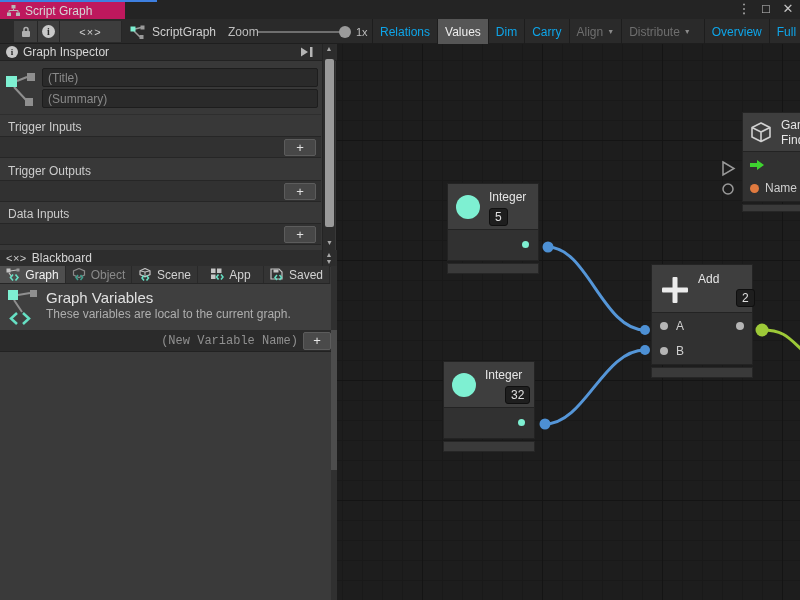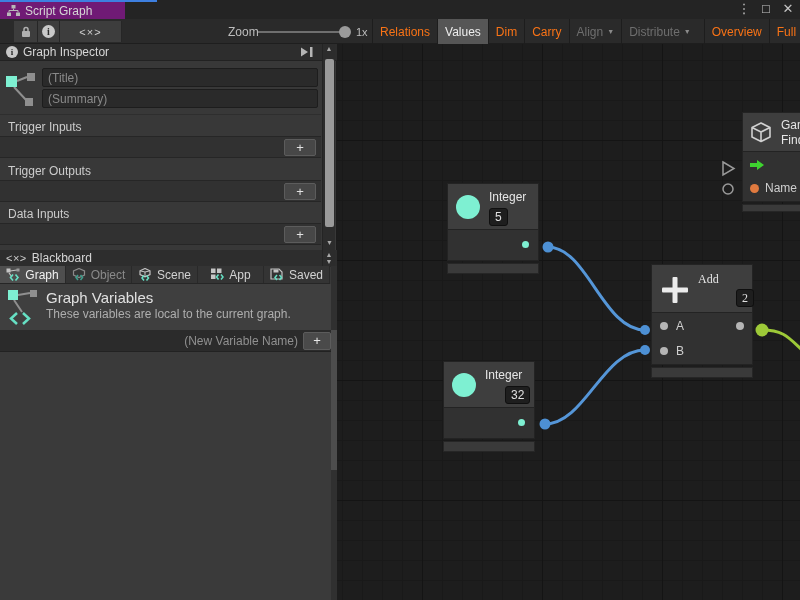--- a/index.html
+++ b/index.html
@@ -3,21 +3,21 @@
 <meta charset="utf-8">
 <style>
   * { margin:0; padding:0; box-sizing:border-box; }
   html,body { width:800px; height:600px; overflow:hidden; background:#282828;
               font-family:"Liberation Sans", sans-serif; }
   #window { position:relative; width:800px; height:600px; background:#282828; color:#cfcfcf; font-size:12px; }
 
   
   .titlebar { position:absolute; left:0; top:0; width:800px; height:19px; background:#242424; }
   .tab-accent { position:absolute; left:0; top:0; width:157px; height:2px; background:#3e7fe0; }
-  .doc-tab { position:absolute; left:0; top:2px; width:125px; height:17px; background:#701a75;
+  .doc-tab { position:absolute; left:0; top:2px; width:125px; height:17px; background:#be185d;
              display:flex; align-items:center; gap:5px; padding-left:7px; color:#d6d6d6; font-size:12px; }
   .win-controls { position:absolute; right:4px; top:1px; display:flex; gap:6px; align-items:center; color:#c4c4c4; }
   .win-controls span { display:inline-block; width:16px; text-align:center; font-size:13px; cursor:default; }
 
   
   .toolbar { position:absolute; left:0; top:19px; width:800px; height:25px; background:#2a2a2a;
              border-bottom:1px solid #1e1e1e; }
   .tb-group { position:absolute; left:14px; top:2px; height:21px; display:flex; }
   .tb-btn { height:21px; background:#3d3d3d; border-right:1px solid #262626; display:flex;
             align-items:center; justify-content:center; color:#c9c9c9; }
@@ -25,21 +25,21 @@
   .tb-btn.info { width:22px; }
   .tb-btn.angle { width:62px; font-size:11px; letter-spacing:1px; color:#cfcfcf; }
   .info-circle { width:13px; height:13px; border-radius:50%; background:#c9c9c9; color:#2a2a2a;
                  font-size:10px; font-weight:bold; text-align:center; line-height:13px; font-family:"Liberation Serif",serif; }
   .tb-name { position:absolute; left:130px; top:0; height:25px; display:flex; align-items:center; gap:7px; color:#cfcfcf; }
   .zoom-label { position:absolute; left:228px; top:0; height:25px; display:flex; align-items:center; color:#bdbdbd; }
   .zoom-track { position:absolute; left:258px; top:12px; width:88px; height:2px; background:#6f6f6f; }
   .zoom-handle { position:absolute; left:339px; top:7px; width:12px; height:12px; border-radius:50%; background:#9a9a9a; }
   .zoom-value { position:absolute; left:356px; top:0; height:25px; display:flex; align-items:center; color:#bdbdbd; font-size:11px; }
   .tb-buttons { position:absolute; left:372px; right:0; top:0; height:25px; display:flex; align-items:stretch; }
-  .tb-tbtn { display:flex; align-items:center; padding:0 7px; border-left:1px solid #1d1d1d; color:#f97316;
+  .tb-tbtn { display:flex; align-items:center; padding:0 7px; border-left:1px solid #1d1d1d; color:#0ea5e9;
              white-space:nowrap; font-size:12px; gap:4px; }
   .tb-tbtn.active { background:#565656; color:#eeeeee; }
   .tb-tbtn.disabled { color:#6e6e6e; }
   .tb-tbtn .caret { font-size:7px; color:#8a8a8a; }
   .tb-tbtn.gap { margin-left:6px; }
 
   
   .side-panel { position:absolute; left:0; top:44px; width:337px; height:556px; background:#383838;
                 border-right:1px solid #1c1c1c; }
   .sp-header { position:absolute; left:0; width:337px; height:17px; background:#2d2d2d;
@@ -70,21 +70,21 @@
   .bb-tab.active { background:#4e4e4e; color:#f0f0f0; }
   .bb-tab.disabled { color:#8a8a8a; }
   .bb-info { position:absolute; left:0; top:240px; width:337px; height:46px; background:#3f3f3f; }
   .bb-info-title { position:absolute; left:46px; top:5px; color:#e0e0e0; font-size:15px; }
   .bb-info-desc { position:absolute; left:46px; top:23px; color:#aeaeae; font-size:12px; }
   .gv-icon { position:absolute; left:8px; top:4px; }
   .newvar-row { position:absolute; left:0; top:286px; width:337px; height:22px; background:#2b2b2b;
                 border-bottom:1px solid #222; }
   .newvar-input { position:absolute; left:4px; top:1px; width:294px; height:19px; background:transparent;
                   border:none; outline:none; text-align:right; color:#dddddd; font-size:12px;
-                  font-family:Liberation Sans, sans-serif; }
+                  font-family:Liberation Mono, monospace; }
   .newvar-input::placeholder { color:#909090; }
   .nv-plus { position:absolute; left:303px; top:2px; width:28px; height:18px; background:#4a4a4a;
              border:1px solid #5c5c5c; border-radius:2px; color:#e8e8e8; font-size:13px; line-height:16px; text-align:center; }
   .bb-rest { position:absolute; left:0; top:308px; width:331px; height:248px; background:#3a3a3a; }
   .bb-scroll { position:absolute; left:331px; top:222px; width:6px; height:334px; background:#303030; }
   .bb-thumb { position:absolute; left:0; top:64px; width:6px; height:140px; background:#4d4d4d; }
 
   
   .canvas { position:absolute; left:337px; top:44px; width:463px; height:556px; overflow:hidden;
             background-color:#1d1d1d;
@@ -139,20 +139,29 @@
           <path d="M4 6 V4.5 a2 2 0 0 1 4 0 V6" fill="none" stroke="#b0b0b0" stroke-width="1.5"></path>
         </svg>
       </div>
       <div class="tb-btn info">
         <span class="info-circle">i</span>
       </div>
       <div class="tb-btn angle">
         <span>&lt;×&gt;</span>
       </div>
     </div>
+    <div class="tb-name">
+      <svg width="15" height="15" viewBox="0 0 15 15">
+        <path d="M5 5 L11 3.5 M4 7 L10 13" stroke="#9a9a9a" stroke-width="1.5"></path>
+        <rect x="0.5" y="2.5" width="5" height="5" fill="#7ef0d2"></rect>
+        <rect x="10.5" y="1.5" width="4" height="4" fill="#9a9a9a"></rect>
+        <rect x="9.5" y="11" width="4" height="4" fill="#9a9a9a"></rect>
+      </svg>
+      <span>ScriptGraph</span>
+    </div>
     <div class="zoom-label">Zoom</div>
     <div class="zoom-track"></div>
     <div class="zoom-handle"></div>
     <div class="zoom-value">1x</div>
     <div class="tb-buttons">
       <div class="tb-tbtn">
         <span>Relations</span>
         </div>
       <div class="tb-tbtn active">
         <span>Values</span>
@@ -342,21 +351,21 @@
         <span class="n-title" style="left:41px;top:6px;">Integer</span>
         <span class="n-badge" style="left:41px;top:24px;margin-left:20px;">32</span>
       </div>
       <div class="n-body" style="height:31px;">
         <span class="port-dot" style="right:9px;top:11px;width:7px;height:7px;background:#7ef0d2;"></span>
       </div>
       <div class="n-footer" style="height:11px;"></div>
     </div>
 
     <div class="node" style="left:314px;top:220px;width:102px;">
-      <div class="n-header" style="height:49px;font-family:Liberation Serif, serif;">
+      <div class="n-header" style="height:49px;">
         <svg style="position:absolute;left:8px;top:10px;" width="30" height="30" viewBox="0 0 30 30">
           <rect x="12.5" y="2" width="5" height="26" rx="1" fill="#ececec"></rect>
           <rect x="2" y="12.5" width="26" height="5" rx="1" fill="#ececec"></rect>
         </svg>
         <span class="n-title" style="left:46px;top:7px;">Add</span>
         <span class="n-title" style="left:46px;top:25px;color:#d2d2d2;margin-top:44px;">Inputs</span>
         <span class="n-badge" style="left:84px;top:24px;">2</span>
       </div>
       <div class="n-body" style="height:52px;">
         <span class="port-dot" style="left:8px;top:9px;width:8px;height:8px;background:#b5b5b5;"></span>

